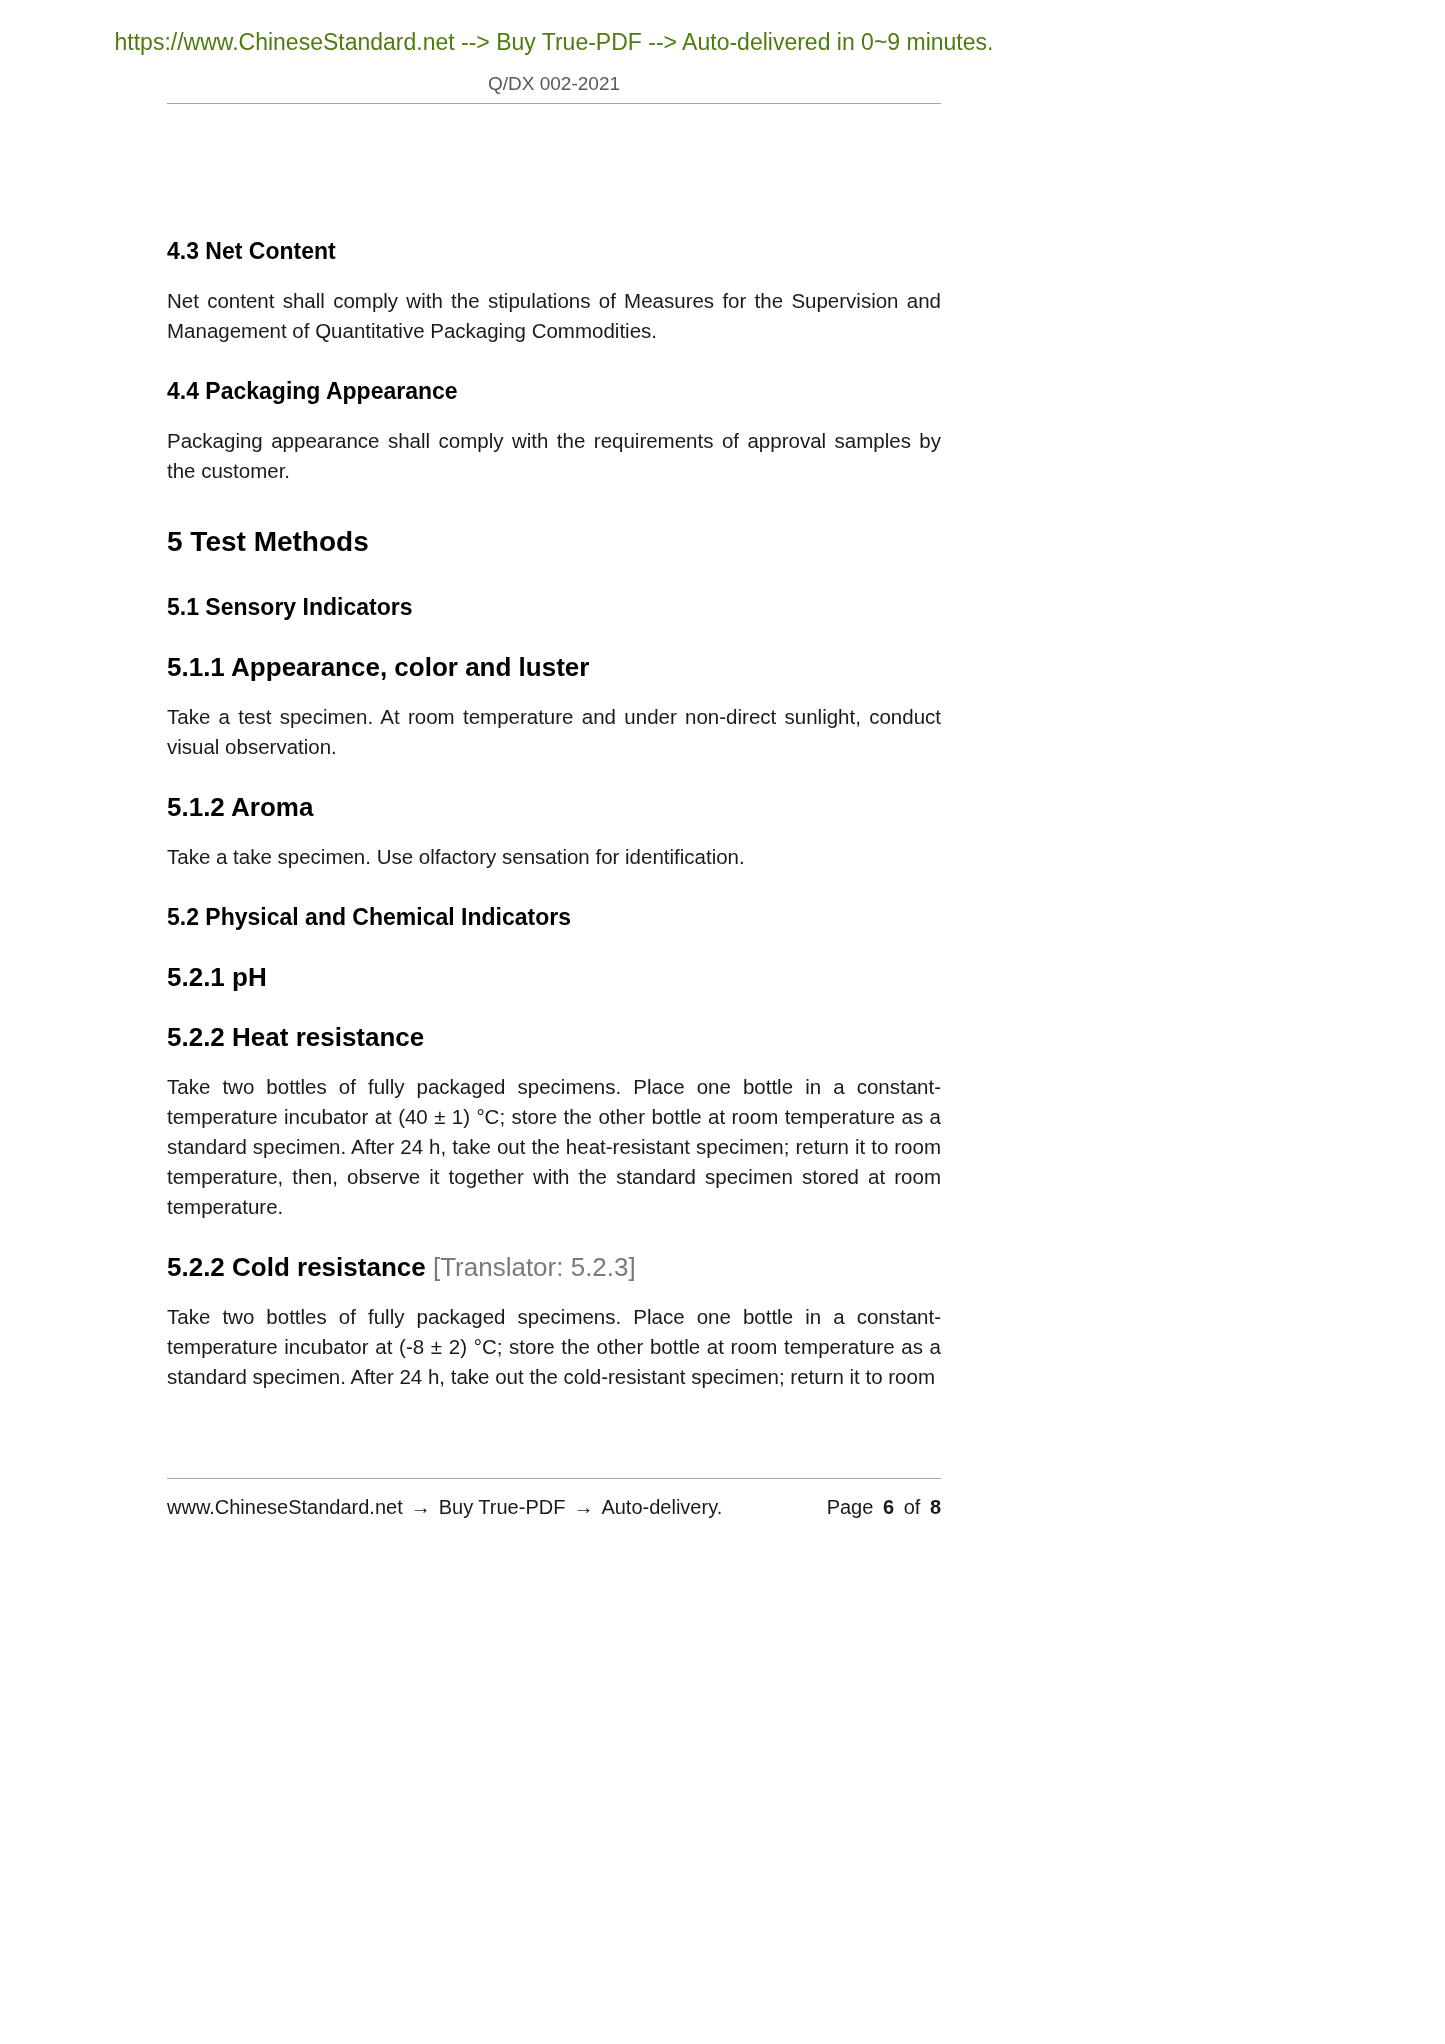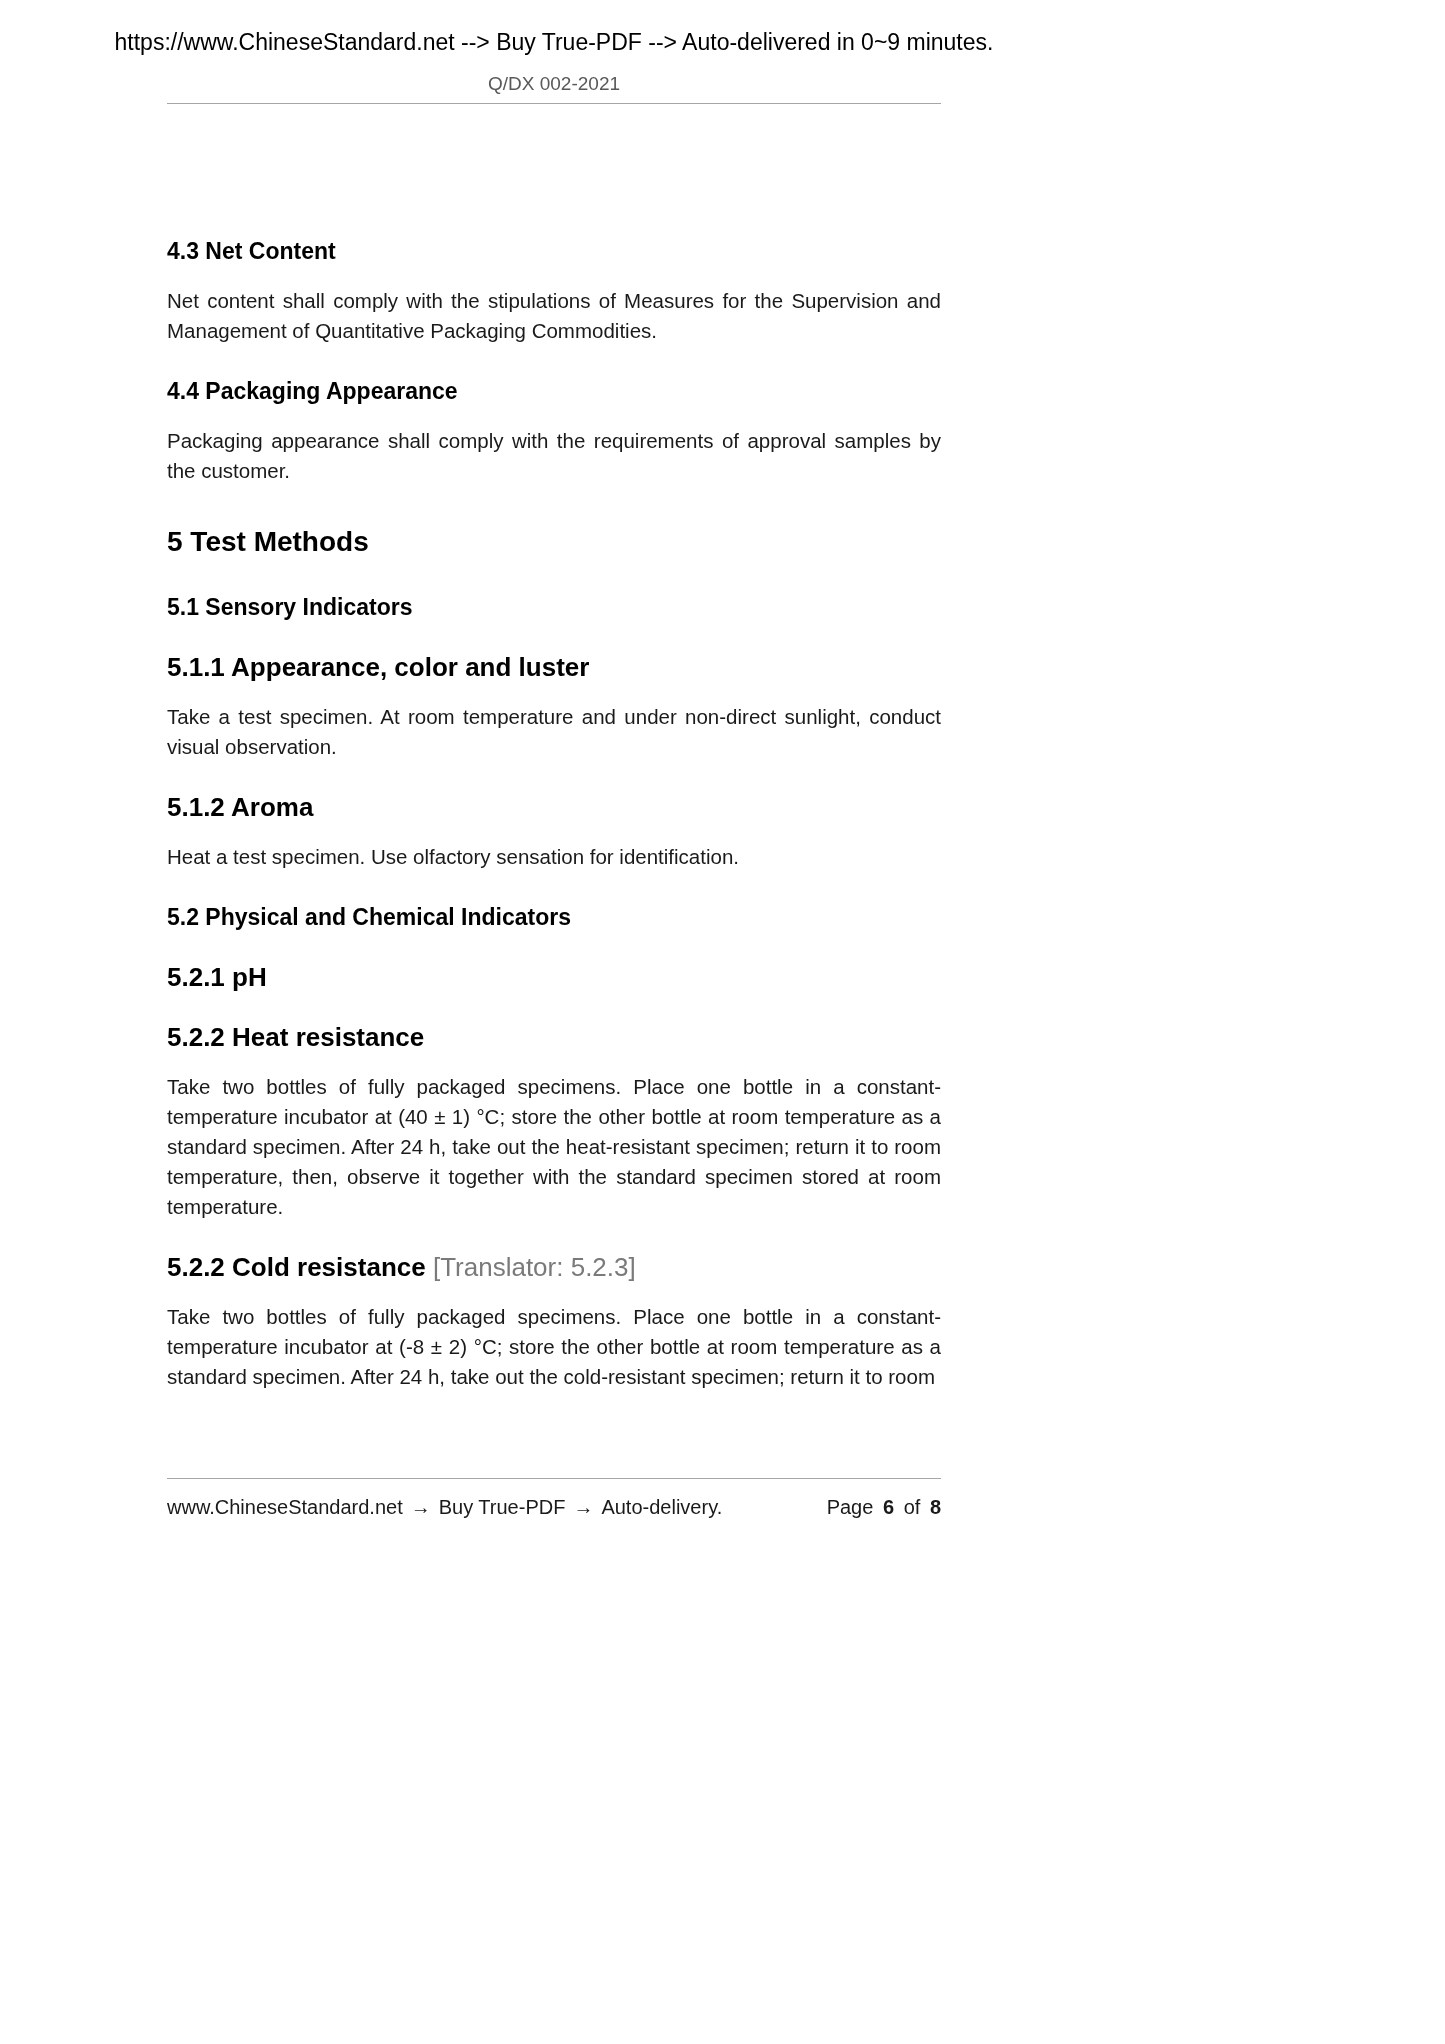--- a/index.html
+++ b/index.html
@@ -19,21 +19,21 @@
   .pdf-header {
     position: absolute;
     top: 28px;
     left: 0;
     width: 1108px;
     text-align: center;
   }
   .hdr-url {
     font-size: 23px;
     line-height: 28px;
-    color: #000000;
+    color: #4d7c0f;
   }
   .hdr-doc {
     margin-top: 16px;
     font-size: 19px;
     line-height: 23px;
     color: #595959;
   }
   .rule {
     position: absolute;
     left: 167px;
@@ -125,21 +125,21 @@
     <p>Packaging appearance shall comply with the requirements of approval samples by the customer.</p>
 
     <h1>5 Test Methods</h1>
 
     <h2>5.1 Sensory Indicators</h2>
 
     <h3>5.1.1 Appearance, color and luster</h3>
     <p>Take a test specimen. At room temperature and under non-direct sunlight, conduct visual observation.</p>
 
     <h3>5.1.2 Aroma</h3>
-    <p>Heat a test specimen. Use olfactory sensation for identification.</p>
+    <p>Take a take specimen. Use olfactory sensation for identification.</p>
 
     <h2>5.2 Physical and Chemical Indicators</h2>
 
     <h3>5.2.1 pH</h3>
 
     <h3>5.2.2 Heat resistance</h3>
     <p>Take two bottles of fully packaged specimens. Place one bottle in a constant-temperature incubator at (40 ± 1) °C; store the other bottle at room temperature as a standard specimen. After 24 h, take out the heat-resistant specimen; return it to room temperature, then, observe it together with the standard specimen stored at room temperature.</p>
 
     <h3>
       <span>5.2.2 Cold resistance</span>

